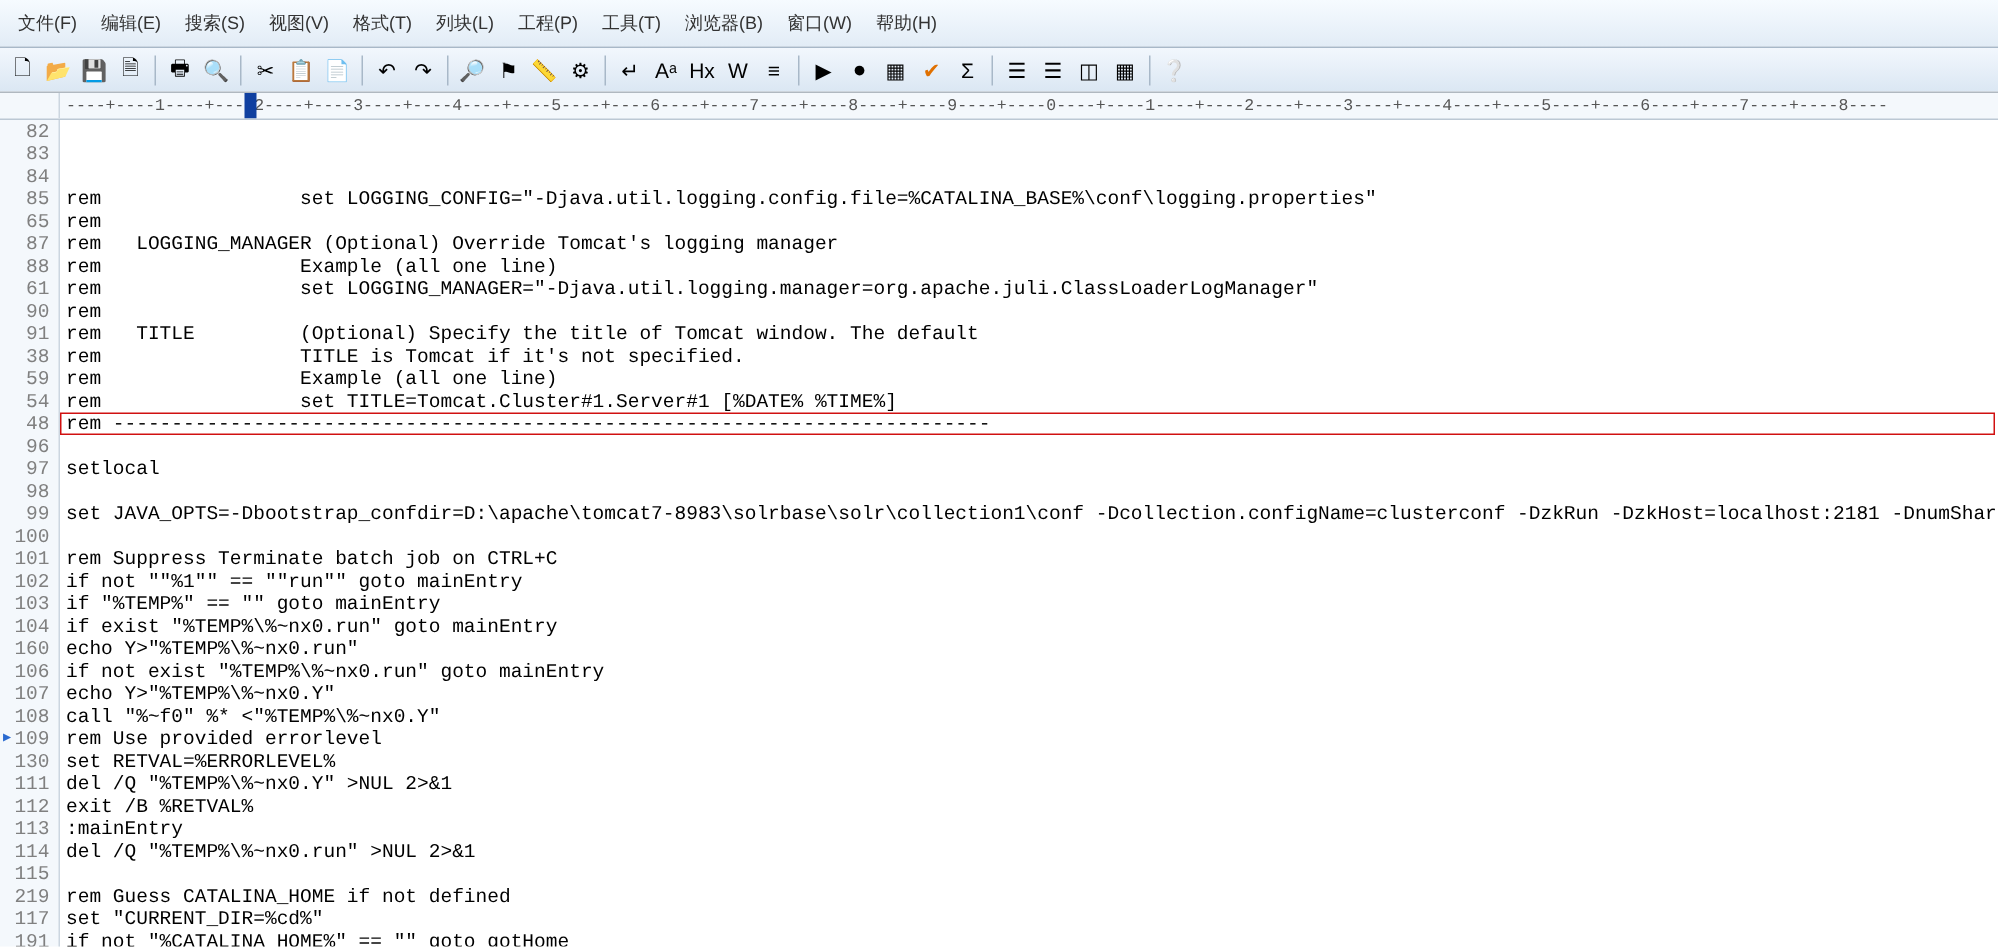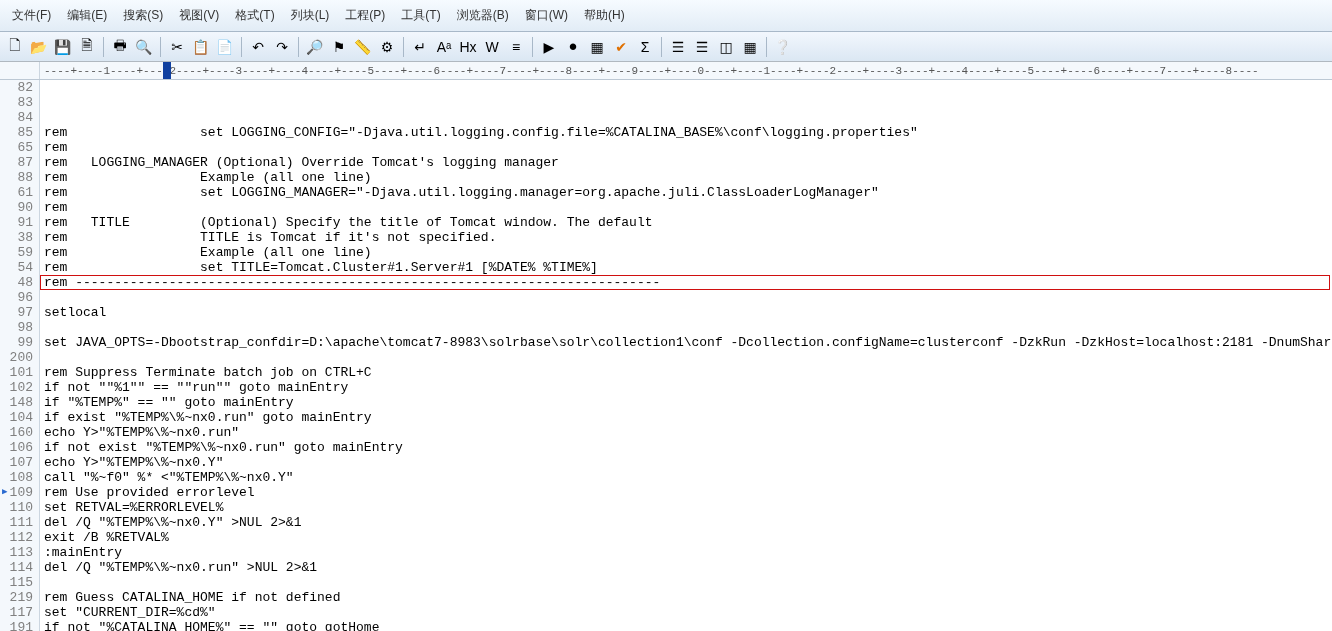--- a/index.html
+++ b/index.html
@@ -209,31 +209,31 @@
       <div>90</div>
       <div>91</div>
       <div>38</div>
       <div>59</div>
       <div>54</div>
       <div>48</div>
       <div>96</div>
       <div>97</div>
       <div>98</div>
       <div>99</div>
-      <div>200</div>
+      <div>100</div>
       <div>101</div>
       <div>102</div>
-      <div>148</div>
+      <div>103</div>
       <div>104</div>
       <div>160</div>
       <div>106</div>
       <div>107</div>
       <div>108</div>
       <div class="mark">109</div>
-      <div>110</div>
+      <div>130</div>
       <div>111</div>
       <div>112</div>
       <div>113</div>
       <div>114</div>
       <div>115</div>
       <div>219</div>
       <div>117</div>
       <div>191</div>
       <div>119</div>
     </div>

